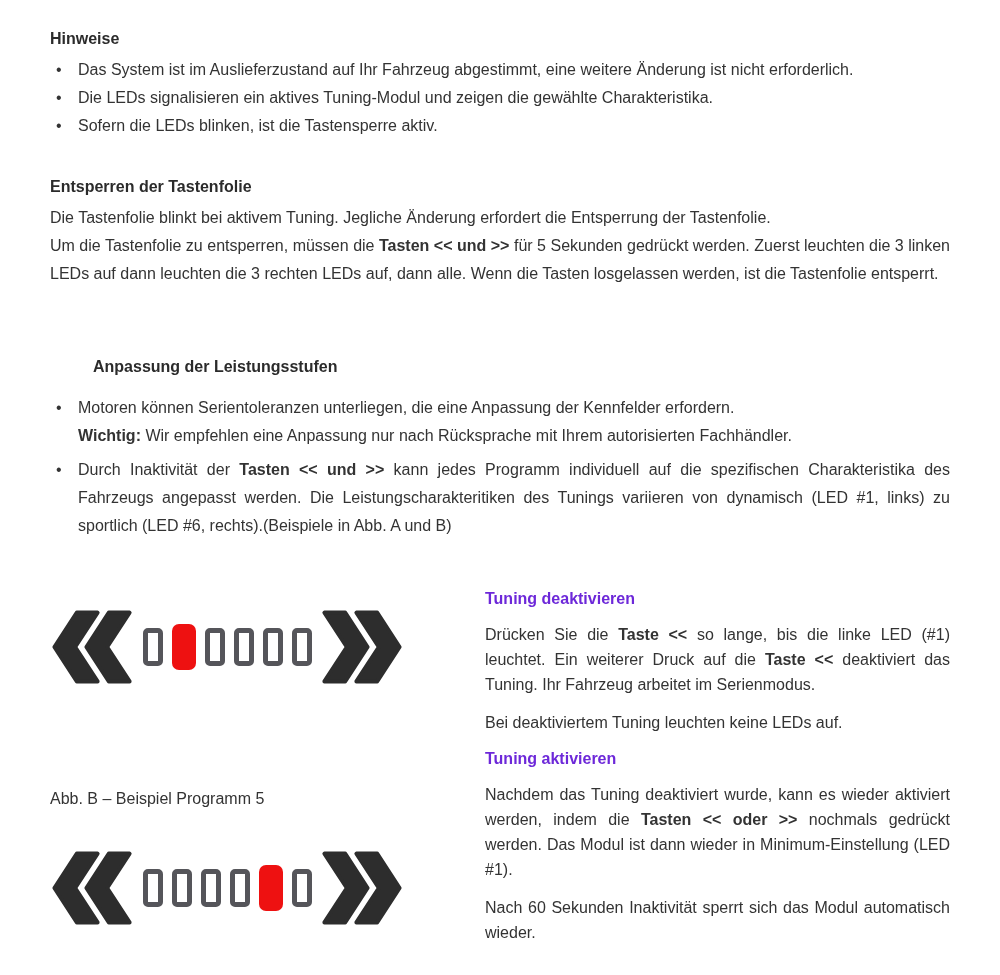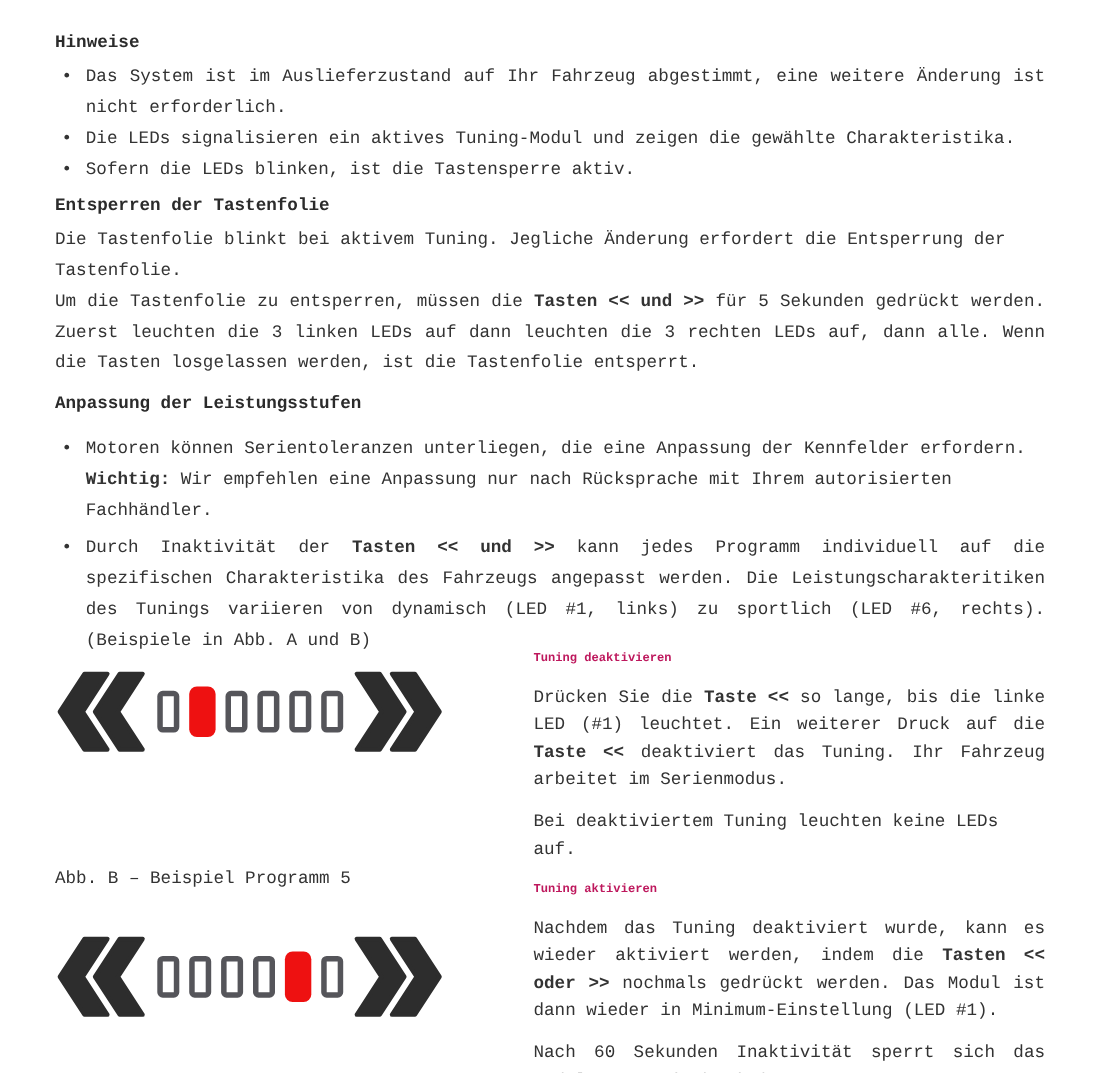--- a/index.html
+++ b/index.html
@@ -1,46 +1,46 @@
 <!DOCTYPE html>
 <html lang="de" style="--background: #ffffff; --text: #333333; --led-on: #ee1111; --led-off-border: #55555a; --chevron: #2d2d2d;"><head>
 <meta charset="utf-8">
 <style>
   html,body{margin:0;padding:0;background:#fff;}
   .page{
     position:relative;width:1000px;height:975px;overflow:hidden;
     background:var(--background,#fff);
-    font-family:Liberation Mono, monospace;
+    font-family:Liberation Sans, sans-serif;
     color:var(--text,#333);
     font-size:16px;
   }
   .block{position:absolute;left:50px;width:900px;}
   h3{margin:0 0 6px 0;font-size:16px;font-weight:bold;color:#2b2b2b;line-height:22px;}
   .h-gap{}
-  .h-gap-m{margin-bottom:16px;}
+  .h-gap-m{margin-bottom:16px;margin-left:43px;}
   .li{position:relative;padding-left:28px;line-height:28px;}
   .li::before{content:"\2022";position:absolute;left:6px;top:0;}
   .li.sp{margin-bottom:6px;}
   .line{display:block;line-height:28px;}
   .just{text-align:justify;}
   p{margin:0;line-height:28px;}
   .caption{position:absolute;left:50px;line-height:22px;}
   
   .figure{position:absolute;left:52px;width:350px;height:86px;
     display:flex;align-items:center;justify-content:space-between;}
   .chev{width:80px;height:86px;flex:0 0 auto;overflow:visible;}
   .chev.flip{transform:scaleX(-1);}
   .led-row{display:flex;align-items:center;gap:9px;}
   .led{width:10px;height:28px;border:5px solid var(--led-off-border,#55555a);
     border-radius:5px;background:#fff;}
   .led.on{width:24px;height:46px;border:none;border-radius:7px;
     background:var(--led-on,#ee1111);}
   
   .rightcol{position:absolute;left:485px;top:588px;width:465px;}
-  .rightcol h4{margin:0 0 12px 0;font-size:11px;font-weight:bold;color:#be185d;line-height:22px;}
+  .rightcol h4{margin:0 0 12px 0;font-size:16px;font-weight:bold;color:#6d28d9;line-height:22px;}
   .rightcol p{margin:0 0 13px 0;line-height:25px;}
 </style>
 </head>
 <body>
 
 <div class="page">
 
   <section class="block" style="top:28px">
     <h3>Hinweise</h3>
     <div>

